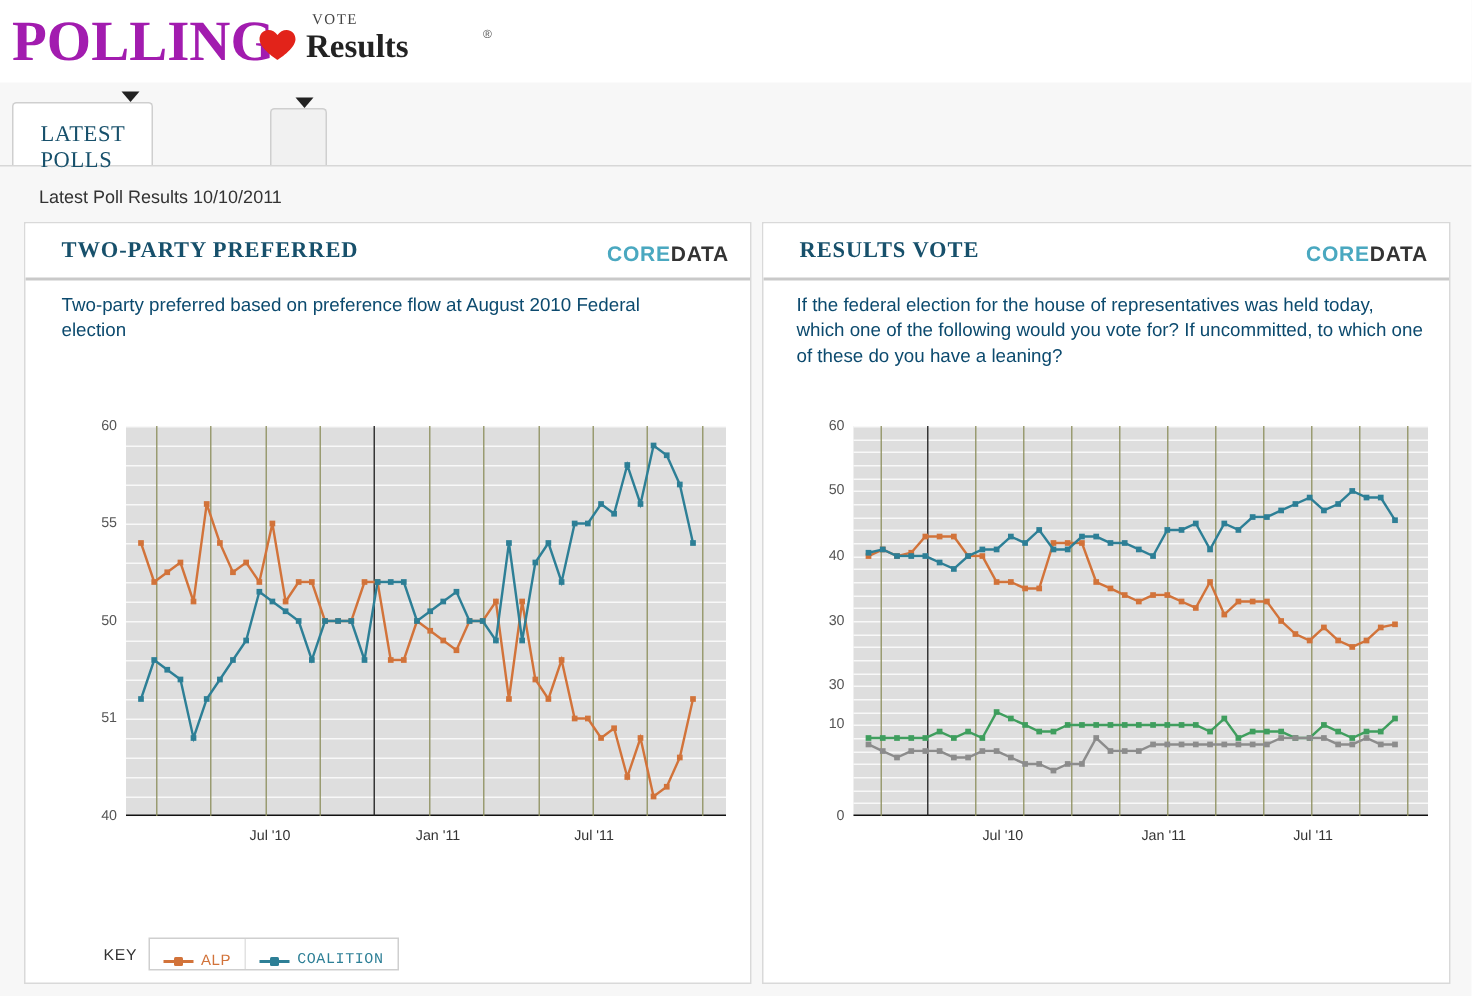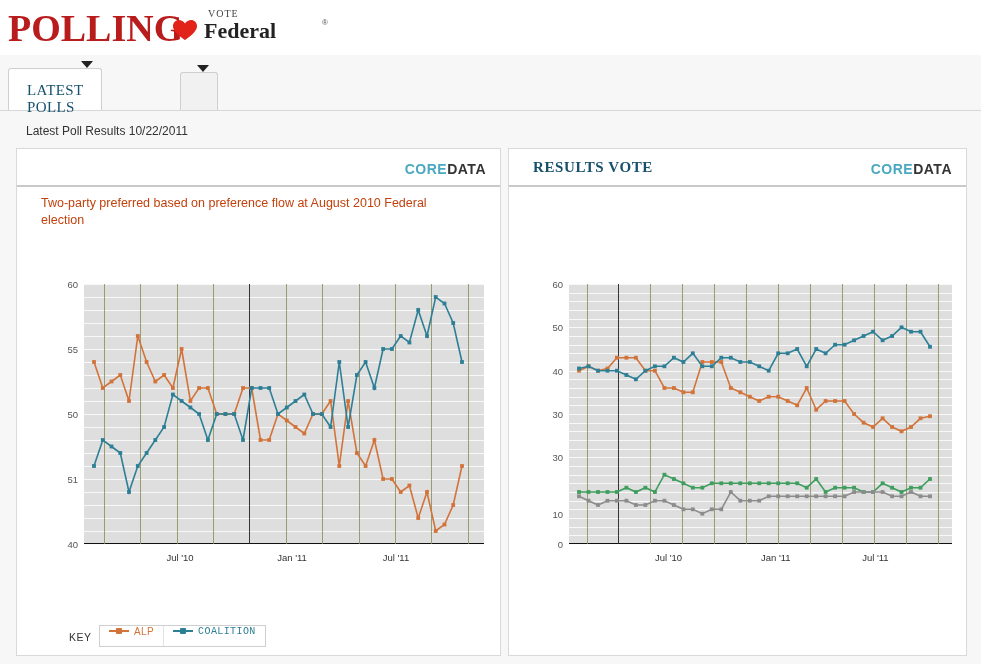--- a/index.html
+++ b/index.html
@@ -2,21 +2,21 @@
 <html><head>
 <meta charset="utf-8">
 <style>
   html,body{margin:0;padding:0;background:#fff;}
   body{width:981px;height:664px;font-family:"Liberation Sans",sans-serif;color:#333;overflow:hidden;}
   .page{position:relative;width:981px;height:664px;background:#f7f7f7;}
 
   
   .header{position:absolute;left:0;top:0;width:981px;height:55px;background:#fff;}
   .brand{position:absolute;left:8px;top:6px;font-family:"Liberation Serif",serif;
-         font-size:38px;font-weight:700;color:#b91c1c;letter-spacing:0px;}
+         font-size:38px;font-weight:700;color:#a21caf;letter-spacing:0px;}
   .np-wrap{position:absolute;left:172px;top:10px;height:34px;}
   .np-with{position:absolute;left:36px;top:-2px;font-family:"Liberation Serif",serif;font-size:10px;color:#444;letter-spacing:1px;}
   .np-heart{position:absolute;left:0;top:9px;width:26px;height:22px;}
   .np-name{position:absolute;left:32px;top:8px;font-family:"Liberation Serif",serif;font-size:22px;font-weight:700;color:#222;}
   .np-reg{position:absolute;left:150px;top:8px;font-size:8px;color:#555;}
 
   
   .tabs{position:absolute;left:8px;top:58px;height:52px;}
   .tab{position:absolute;top:14px;height:38px;background:#f1f1f1;border:1px solid #cfcfcf;
        border-bottom:none;border-radius:3px 3px 0 0;box-sizing:border-box;
@@ -35,21 +35,21 @@
   
   .panel{position:absolute;top:148px;background:#fff;border:1px solid #d9d9d9;box-sizing:border-box;}
   #panel0{left:16px;width:485px;height:508px;}
   #panel1{left:508px;width:459px;height:508px;}
   .panel-head{position:relative;height:36px;border-bottom:2px solid #c9c9c9;background:#fff;}
   .panel-title{position:absolute;left:24px;top:10px;font-family:"Liberation Serif",serif;
                font-size:15px;font-weight:700;color:#17506b;letter-spacing:.6px;}
   .coredata{position:absolute;right:14px;top:12px;font-size:14px;letter-spacing:.5px;}
   .coredata .c1{color:#4aa8c0;font-weight:700;}
   .coredata .c2{color:#333;font-weight:700;}
-  .panel-desc{position:absolute;left:24px;top:46px;width:430px;font-size:12.5px;line-height:17px;color:#c2410c;}
+  .panel-desc{position:absolute;left:24px;top:46px;width:430px;font-size:12.5px;line-height:17px;color:#0c4a6e;}
   #panel1 .panel-desc{left:22px;width:420px;}
 
   
   .chart{position:absolute;}
   #chart0{left:35px;top:135px;width:432px;height:288px;}
   #chart1{left:28px;top:135px;width:415px;height:288px;}
   .plot{position:absolute;left:32px;top:0;right:0;bottom:28px;background:#dedede;}
   .ylabels{position:absolute;left:0;top:0;width:30px;bottom:28px;}
   .ylab{position:absolute;right:4px;font-size:9.5px;color:#555;transform:translateY(-50%);}
   .xlabels{position:absolute;left:32px;right:0;bottom:6px;height:14px;}
@@ -60,59 +60,60 @@
   .axis-bottom{position:absolute;left:0;right:0;bottom:0;height:1px;background:#111;}
   svg.series{position:absolute;left:0;top:0;overflow:visible;}
 
   
   .keyrow{position:absolute;bottom:30px;font-size:10.5px;color:#333;}
   #key0{left:52px;}
   #key1{left:534px;}
   .keyword{position:absolute;left:0;top:6px;font-size:10.5px;color:#333;letter-spacing:.5px;}
   .keybox{position:absolute;left:30px;top:0;border:1px solid #cfcfcf;background:#fff;height:20px;
           display:flex;align-items:center;}
-  .keyitem{display:flex;align-items:flex-start;height:20px;padding:0 9px;border-right:1px solid #e2e2e2;}
+  .keyitem{display:flex;align-items:flex-end;height:20px;padding:0 9px;border-right:1px solid #e2e2e2;}
   .keyitem:last-child{border-right:none;font-family:Liberation Mono, monospace;}
   .keyitem .mark{position:relative;width:20px;height:10px;margin-right:5px;}
   .keyitem .mark i{position:absolute;left:0;top:4px;width:20px;height:2px;display:block;}
   .keyitem .mark b{position:absolute;left:7px;top:2px;width:6px;height:6px;border-radius:1px;}
   .keyitem span{font-size:10px;letter-spacing:.4px;}
 </style>
 </head>
 <body>
 
 <div class="page">
 
   <div class="header">
     <div class="brand">POLLING</div>
     <div class="np-wrap">
       <div class="np-with">VOTE</div>
       <svg class="np-heart" viewBox="0 0 26 22">
         <path d="M13 21C13 21 1 13.5 1 7.2 1 3.4 3.8 1 6.9 1 9.3 1 11.6 2.3 13 4.4 14.4 2.3 16.7 1 19.1 1 22.2 1 25 3.4 25 7.2 25 13.5 13 21 13 21Z" fill="#e2231a"></path>
       </svg>
-      <div class="np-name">Federal</div>
+      <div class="np-name">Results</div>
       <div class="np-reg">®</div>
     </div>
   </div>
 
   <div class="tabs">
     <div class="tab active" id="tab0">
       <span>LATEST POLLS</span>
       <span class="caret"></span>
     </div>
     <div class="tab" id="tab1">
       <span class="caret"></span>
     </div>
   </div>
   <div class="tabline"></div>
 
-  <div class="subtitle">Latest Poll Results 10/22/2011</div>
+  <div class="subtitle">Latest Poll Results 10/10/2011</div>
 
   <div class="panel" id="panel0">
     <div class="panel-head">
+      <div class="panel-title">TWO-PARTY PREFERRED</div>
       <div class="coredata">
         <span class="c1">CORE</span><span class="c2">DATA</span>
       </div>
     </div>
     <div class="panel-desc">Two-party preferred based on preference flow at August 2010 Federal election</div>
     <div class="chart" id="chart0">
       <div class="ylabels">
           <div class="ylab" style="top: 260px;">40</div>
           <div class="ylab" style="top: 195px;">51</div>
           <div class="ylab" style="top: 130px;">50</div>
@@ -271,24 +272,25 @@
     </div>
   </div>
 
   <div class="panel" id="panel1">
     <div class="panel-head">
       <div class="panel-title">RESULTS VOTE</div>
       <div class="coredata">
         <span class="c1">CORE</span><span class="c2">DATA</span>
       </div>
     </div>
+    <div class="panel-desc">If the federal election for the house of representatives was held today, which one of the following would you vote for? If uncommitted, to which one of these do you have a leaning?</div>
     <div class="chart" id="chart1">
       <div class="ylabels">
           <div class="ylab" style="top: 260px;">0</div>
-          <div class="ylab" style="top: 230px; margin-left: 28px;">10</div>
+          <div class="ylab" style="top: 199px; margin-left: 28px;">10</div>
           <div class="ylab" style="top: 173.333px;">30</div>
           <div class="ylab" style="top: 130px;">30</div>
           <div class="ylab" style="top: 86.6667px;">40</div>
           <div class="ylab" style="top: 43.3333px;">50</div>
           <div class="ylab" style="top: 0px;">60</div>
         </div>
       <div class="plot">
         <div class="axis-bottom"></div>
       <div class="gridh" style="top: 260px; background: rgb(251, 251, 251);"></div>
           <div class="gridh" style="top: 251.333px; background: rgb(251, 251, 251);"></div>

